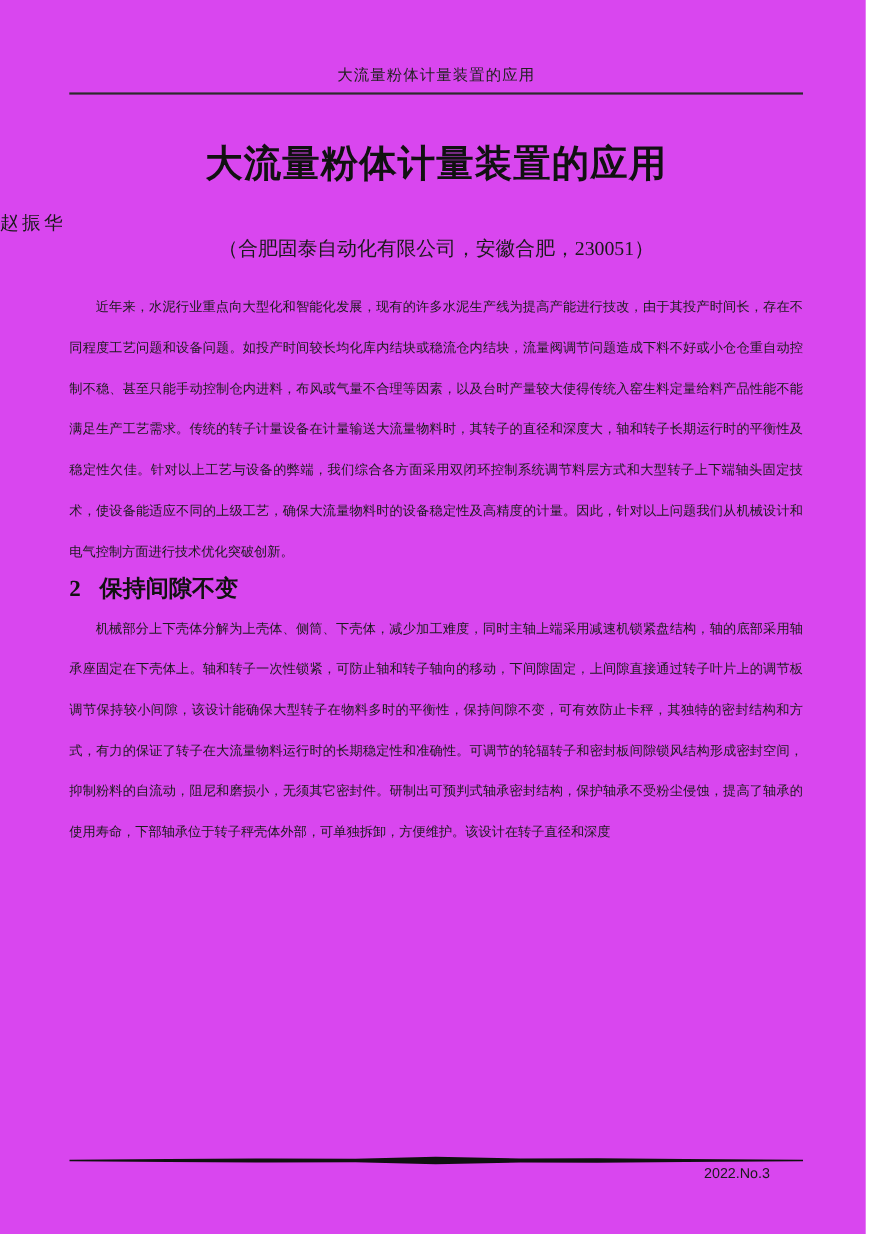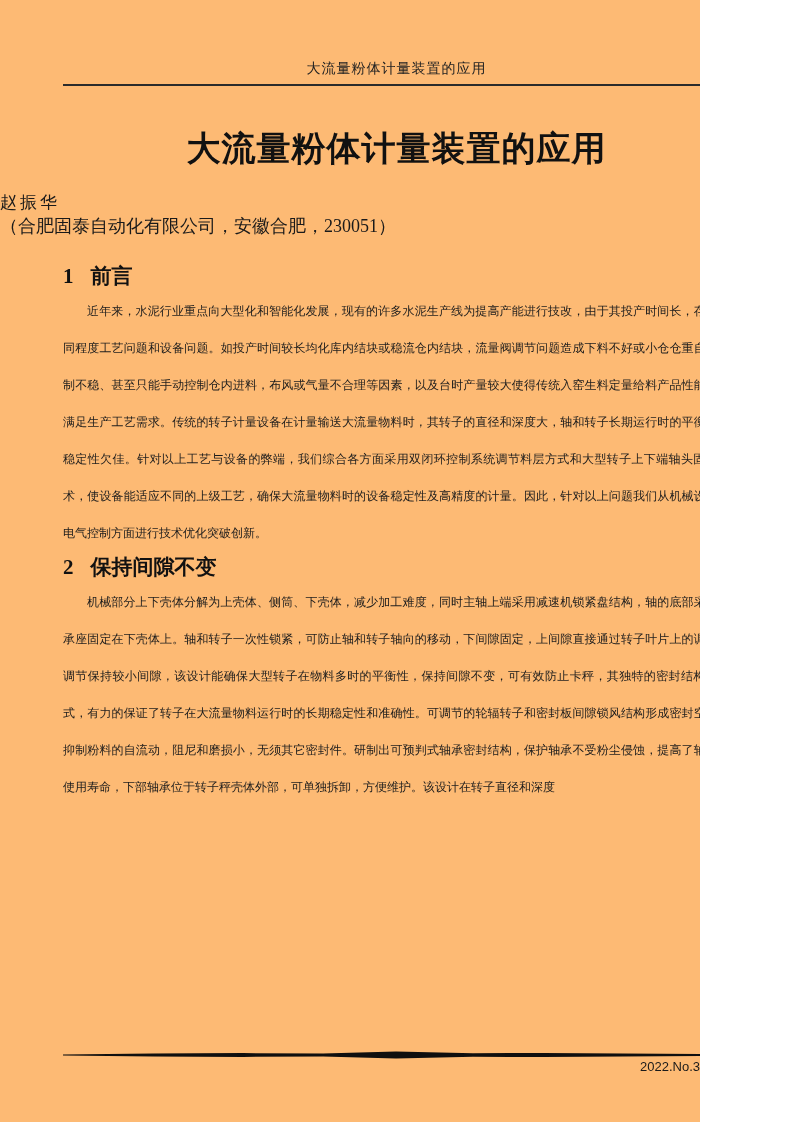--- a/index.html
+++ b/index.html
@@ -1,20 +1,20 @@
 <!DOCTYPE html>
 <html><head>
 <meta charset="utf-8">
 <style>
   html, body { margin: 0; padding: 0; background: #ffffff; }
   .page {
     position: relative;
-    width: 700px;
+    width: 787px;
     height: 1122px;
-    background: #fdba74;
+    background: #d946ef;
     color: #1a1a1a;
     font-family: "Liberation Serif", "DejaVu Serif", serif;
     overflow: hidden;
   }
   .running-title {
     position: absolute;
     top: 60px; left: 63px; width: 667px;
     text-align: center;
     font-size: 14px;
     letter-spacing: 1px;
@@ -39,20 +39,21 @@
   .author {
     position: absolute;
     top: 191px; left: 0; width: 793px;
     text-align: left;
     font-size: 17px;
     letter-spacing: 3px;
   }
   .affiliation {
     position: absolute;
     top: 214px; left: 0; width: 793px;
+    text-align: center;
     font-size: 18px;
   }
   .content {
     position: absolute;
     top: 261px; left: 63px; width: 667px;
   }
   .section-heading {
     font-family: "Liberation Sans", "DejaVu Sans", sans-serif;
     font-size: 21px;
     font-weight: bold;
@@ -101,23 +102,20 @@
   <div class="header-rule"></div>
 
   <h1 class="paper-title">大流量粉体计量装置的应用</h1>
 
   <div class="author">赵振华</div>
 
   <div class="affiliation">（合肥固泰自动化有限公司，安徽合肥，230051）</div>
 
   <div class="content">
 
-    <h2 class="section-heading">
-      <span class="sec-num">1</span><span>前言</span>
-    </h2>
     <p class="section-body">近年来，水泥行业重点向大型化和智能化发展，现有的许多水泥生产线为提高产能进行技改，由于其投产时间长，存在不同程度工艺问题和设备问题。如投产时间较长均化库内结块或稳流仓内结块，流量阀调节问题造成下料不好或小仓仓重自动控制不稳、甚至只能手动控制仓内进料，布风或气量不合理等因素，以及台时产量较大使得传统入窑生料定量给料产品性能不能满足生产工艺需求。传统的转子计量设备在计量输送大流量物料时，其转子的直径和深度大，轴和转子长期运行时的平衡性及稳定性欠佳。针对以上工艺与设备的弊端，我们综合各方面采用双闭环控制系统调节料层方式和大型转子上下端轴头固定技术，使设备能适应不同的上级工艺，确保大流量物料时的设备稳定性及高精度的计量。因此，针对以上问题我们从机械设计和电气控制方面进行技术优化突破创新。</p>
 
     <h2 class="section-heading">
       <span class="sec-num">2</span><span>保持间隙不变</span>
     </h2>
     <p class="section-body">机械部分上下壳体分解为上壳体、侧筒、下壳体，减少加工难度，同时主轴上端采用减速机锁紧盘结构，轴的底部采用轴承座固定在下壳体上。轴和转子一次性锁紧，可防止轴和转子轴向的移动，下间隙固定，上间隙直接通过转子叶片上的调节板调节保持较小间隙，该设计能确保大型转子在物料多时的平衡性，保持间隙不变，可有效防止卡秤，其独特的密封结构和方式，有力的保证了转子在大流量物料运行时的长期稳定性和准确性。可调节的轮辐转子和密封板间隙锁风结构形成密封空间，抑制粉料的自流动，阻尼和磨损小，无须其它密封件。研制出可预判式轴承密封结构，保护轴承不受粉尘侵蚀，提高了轴承的使用寿命，下部轴承位于转子秤壳体外部，可单独拆卸，方便维护。该设计在转子直径和深度</p>
 
   </div>
 
   <svg class="footer-ornament" viewBox="0 0 667 8" preserveAspectRatio="none" width="667" height="8">

